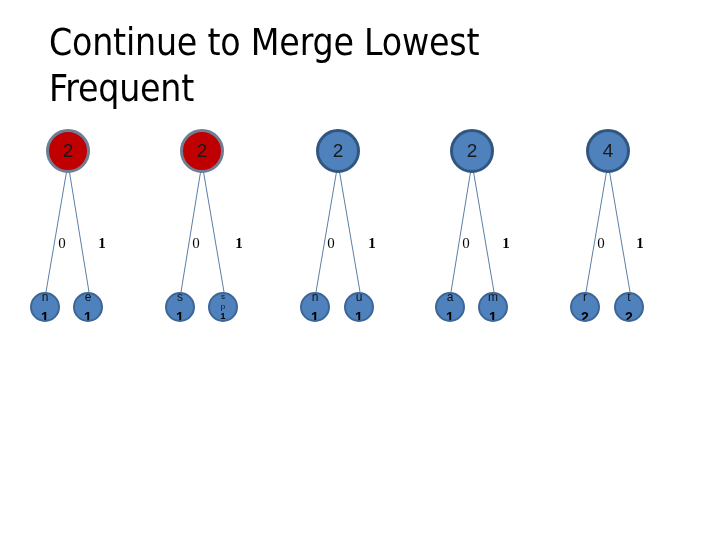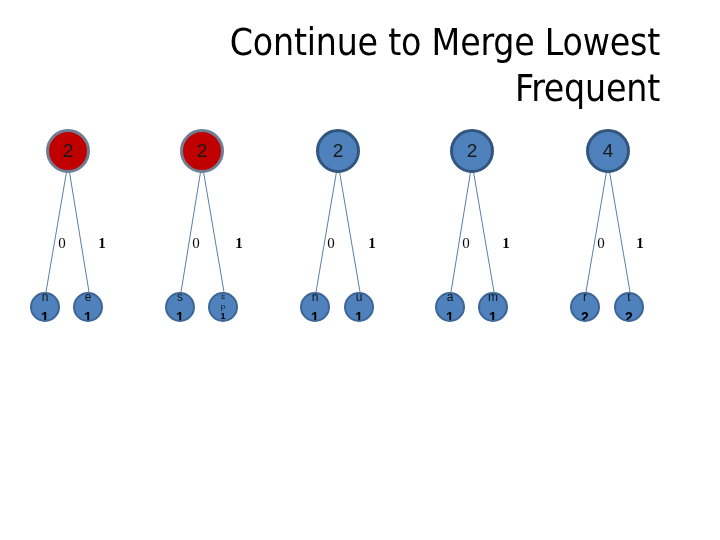--- a/index.html
+++ b/index.html
@@ -19,24 +19,24 @@
   #slide {
     position: absolute;
     left: 0; top: 0;
     width: 720px;
     height: 540px;
   }
 
   
   #title {
     position: absolute;
-    left: 60px;
+    left: 49px;
     top: 20px;
     width: 600px;
-    text-align: right;
+    text-align: left;
     font-family: "DejaVu Sans Condensed", "Liberation Sans Narrow", "Liberation Sans", sans-serif;
     font-size: 37px;
     line-height: 46px;
     font-weight: 400;
     letter-spacing: -0.2px;
     color: #000000;
     white-space: pre-line;
   }
 
   

